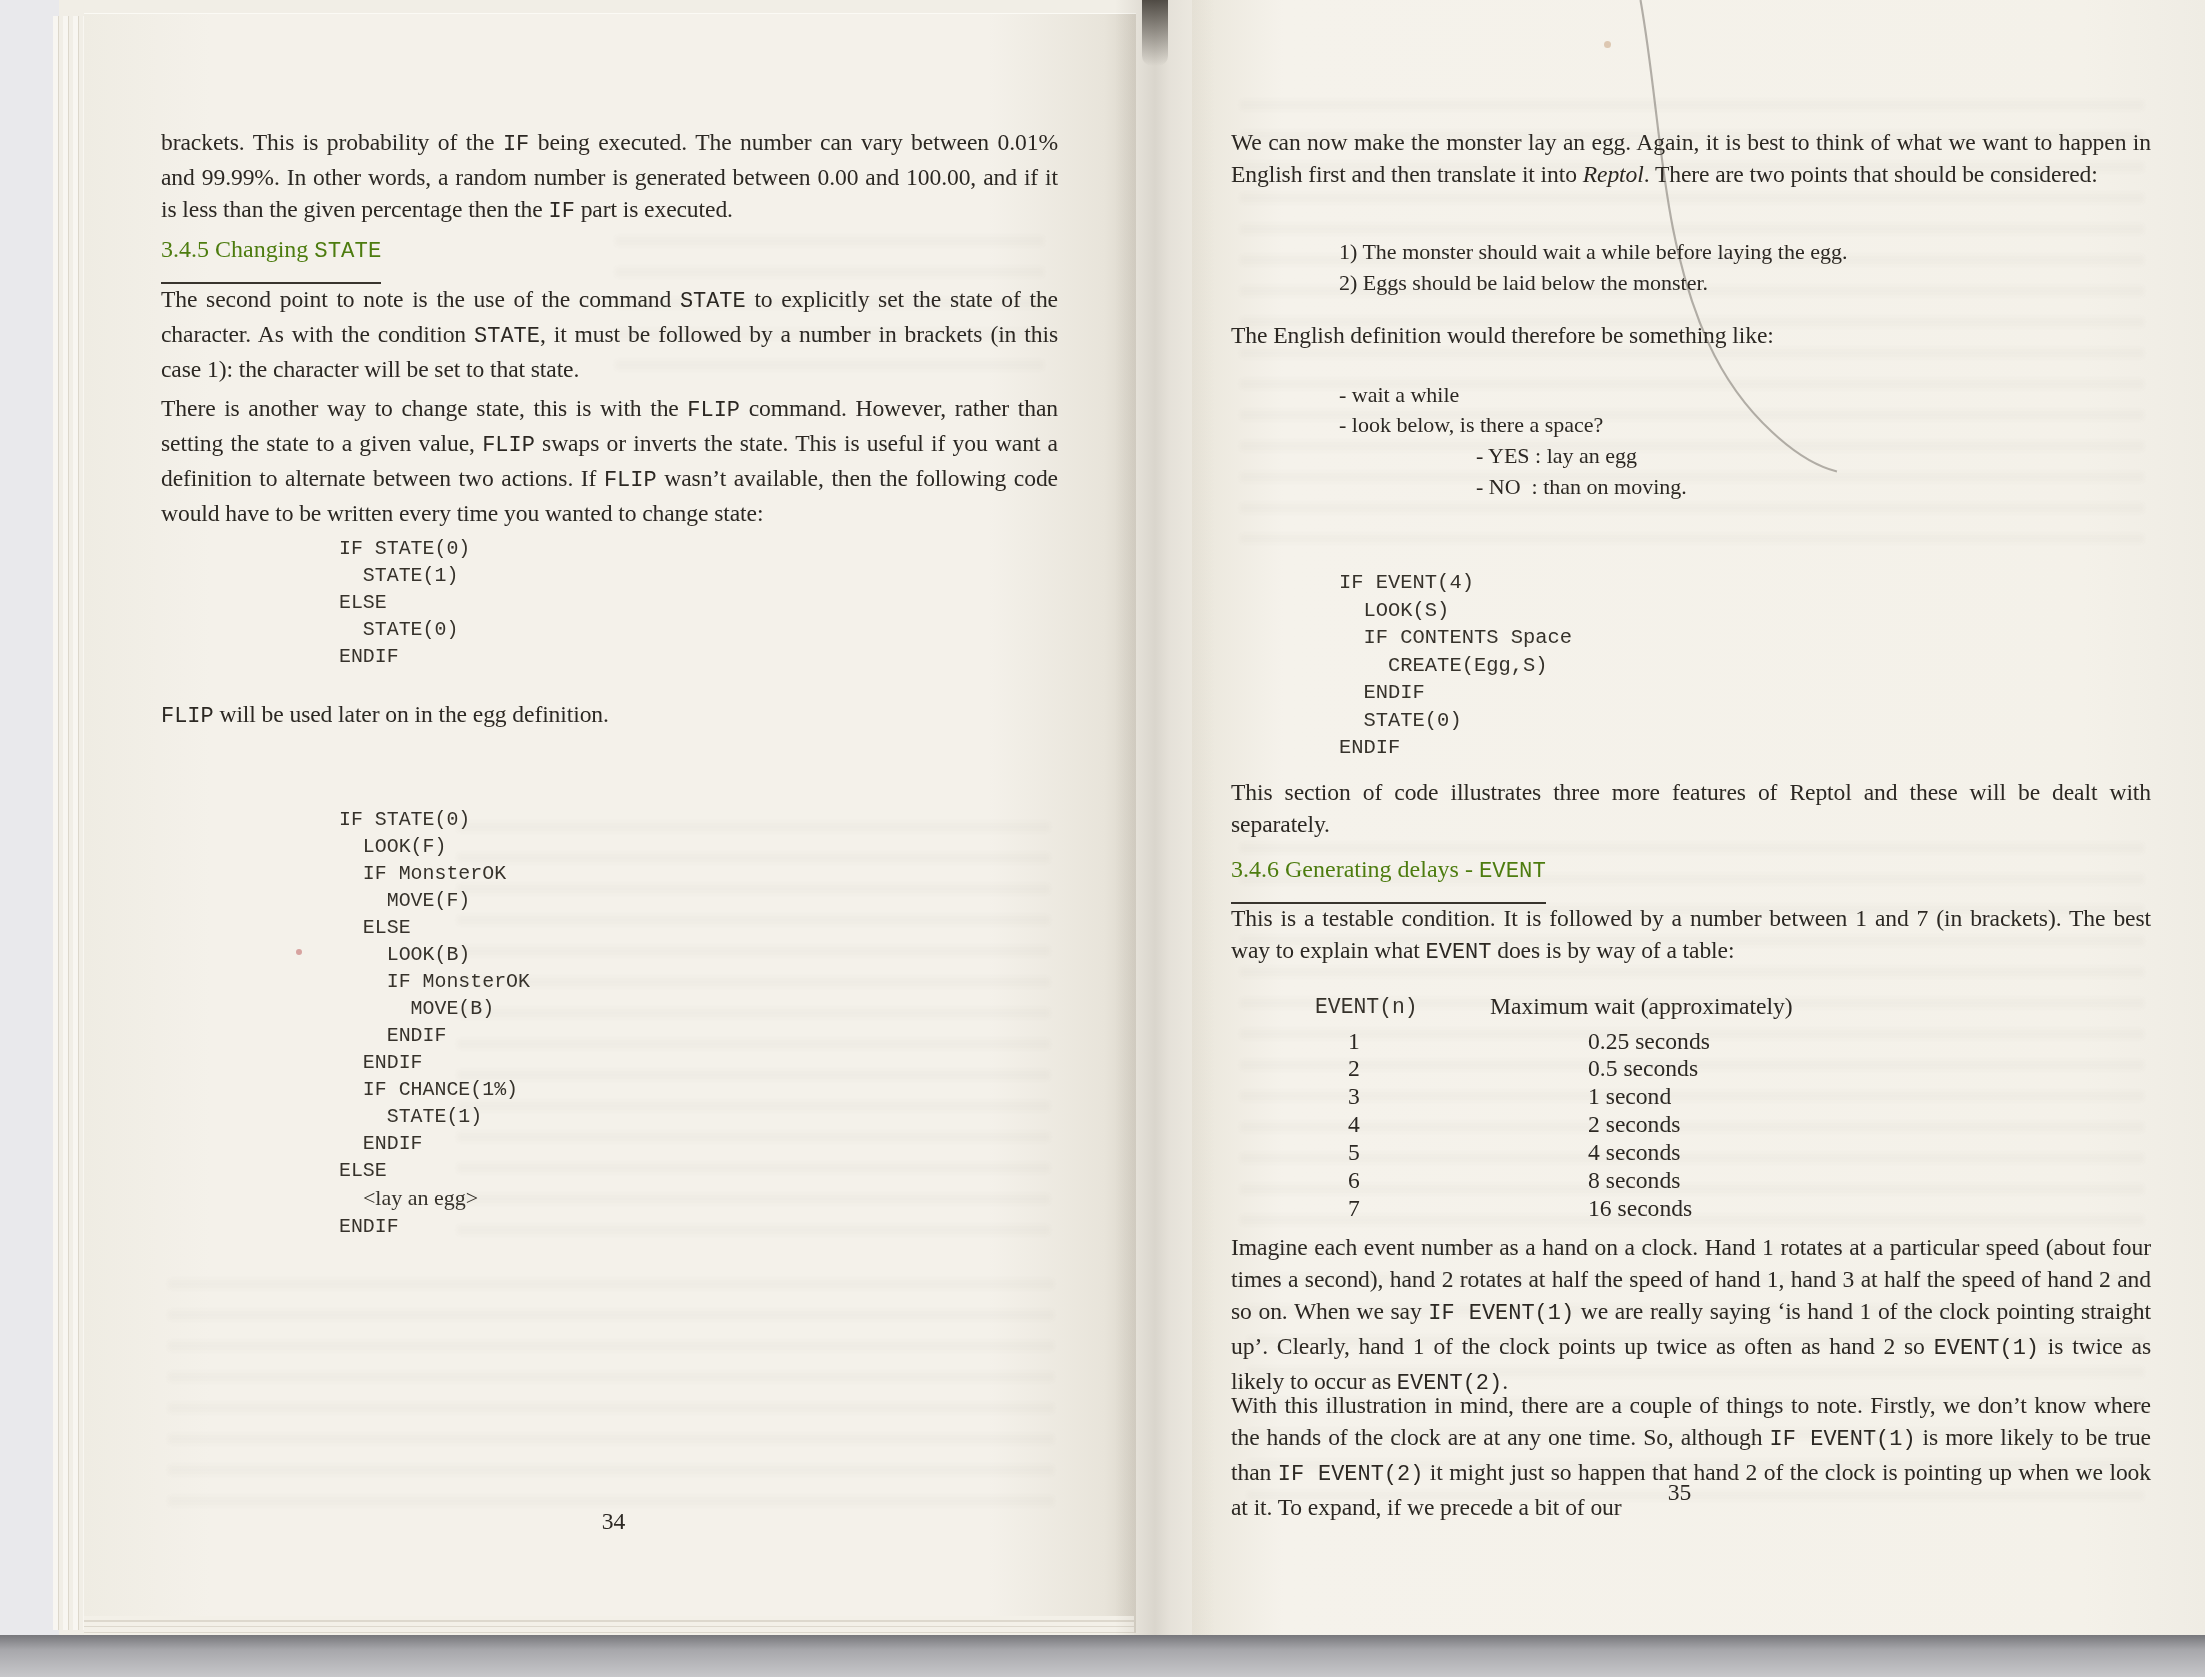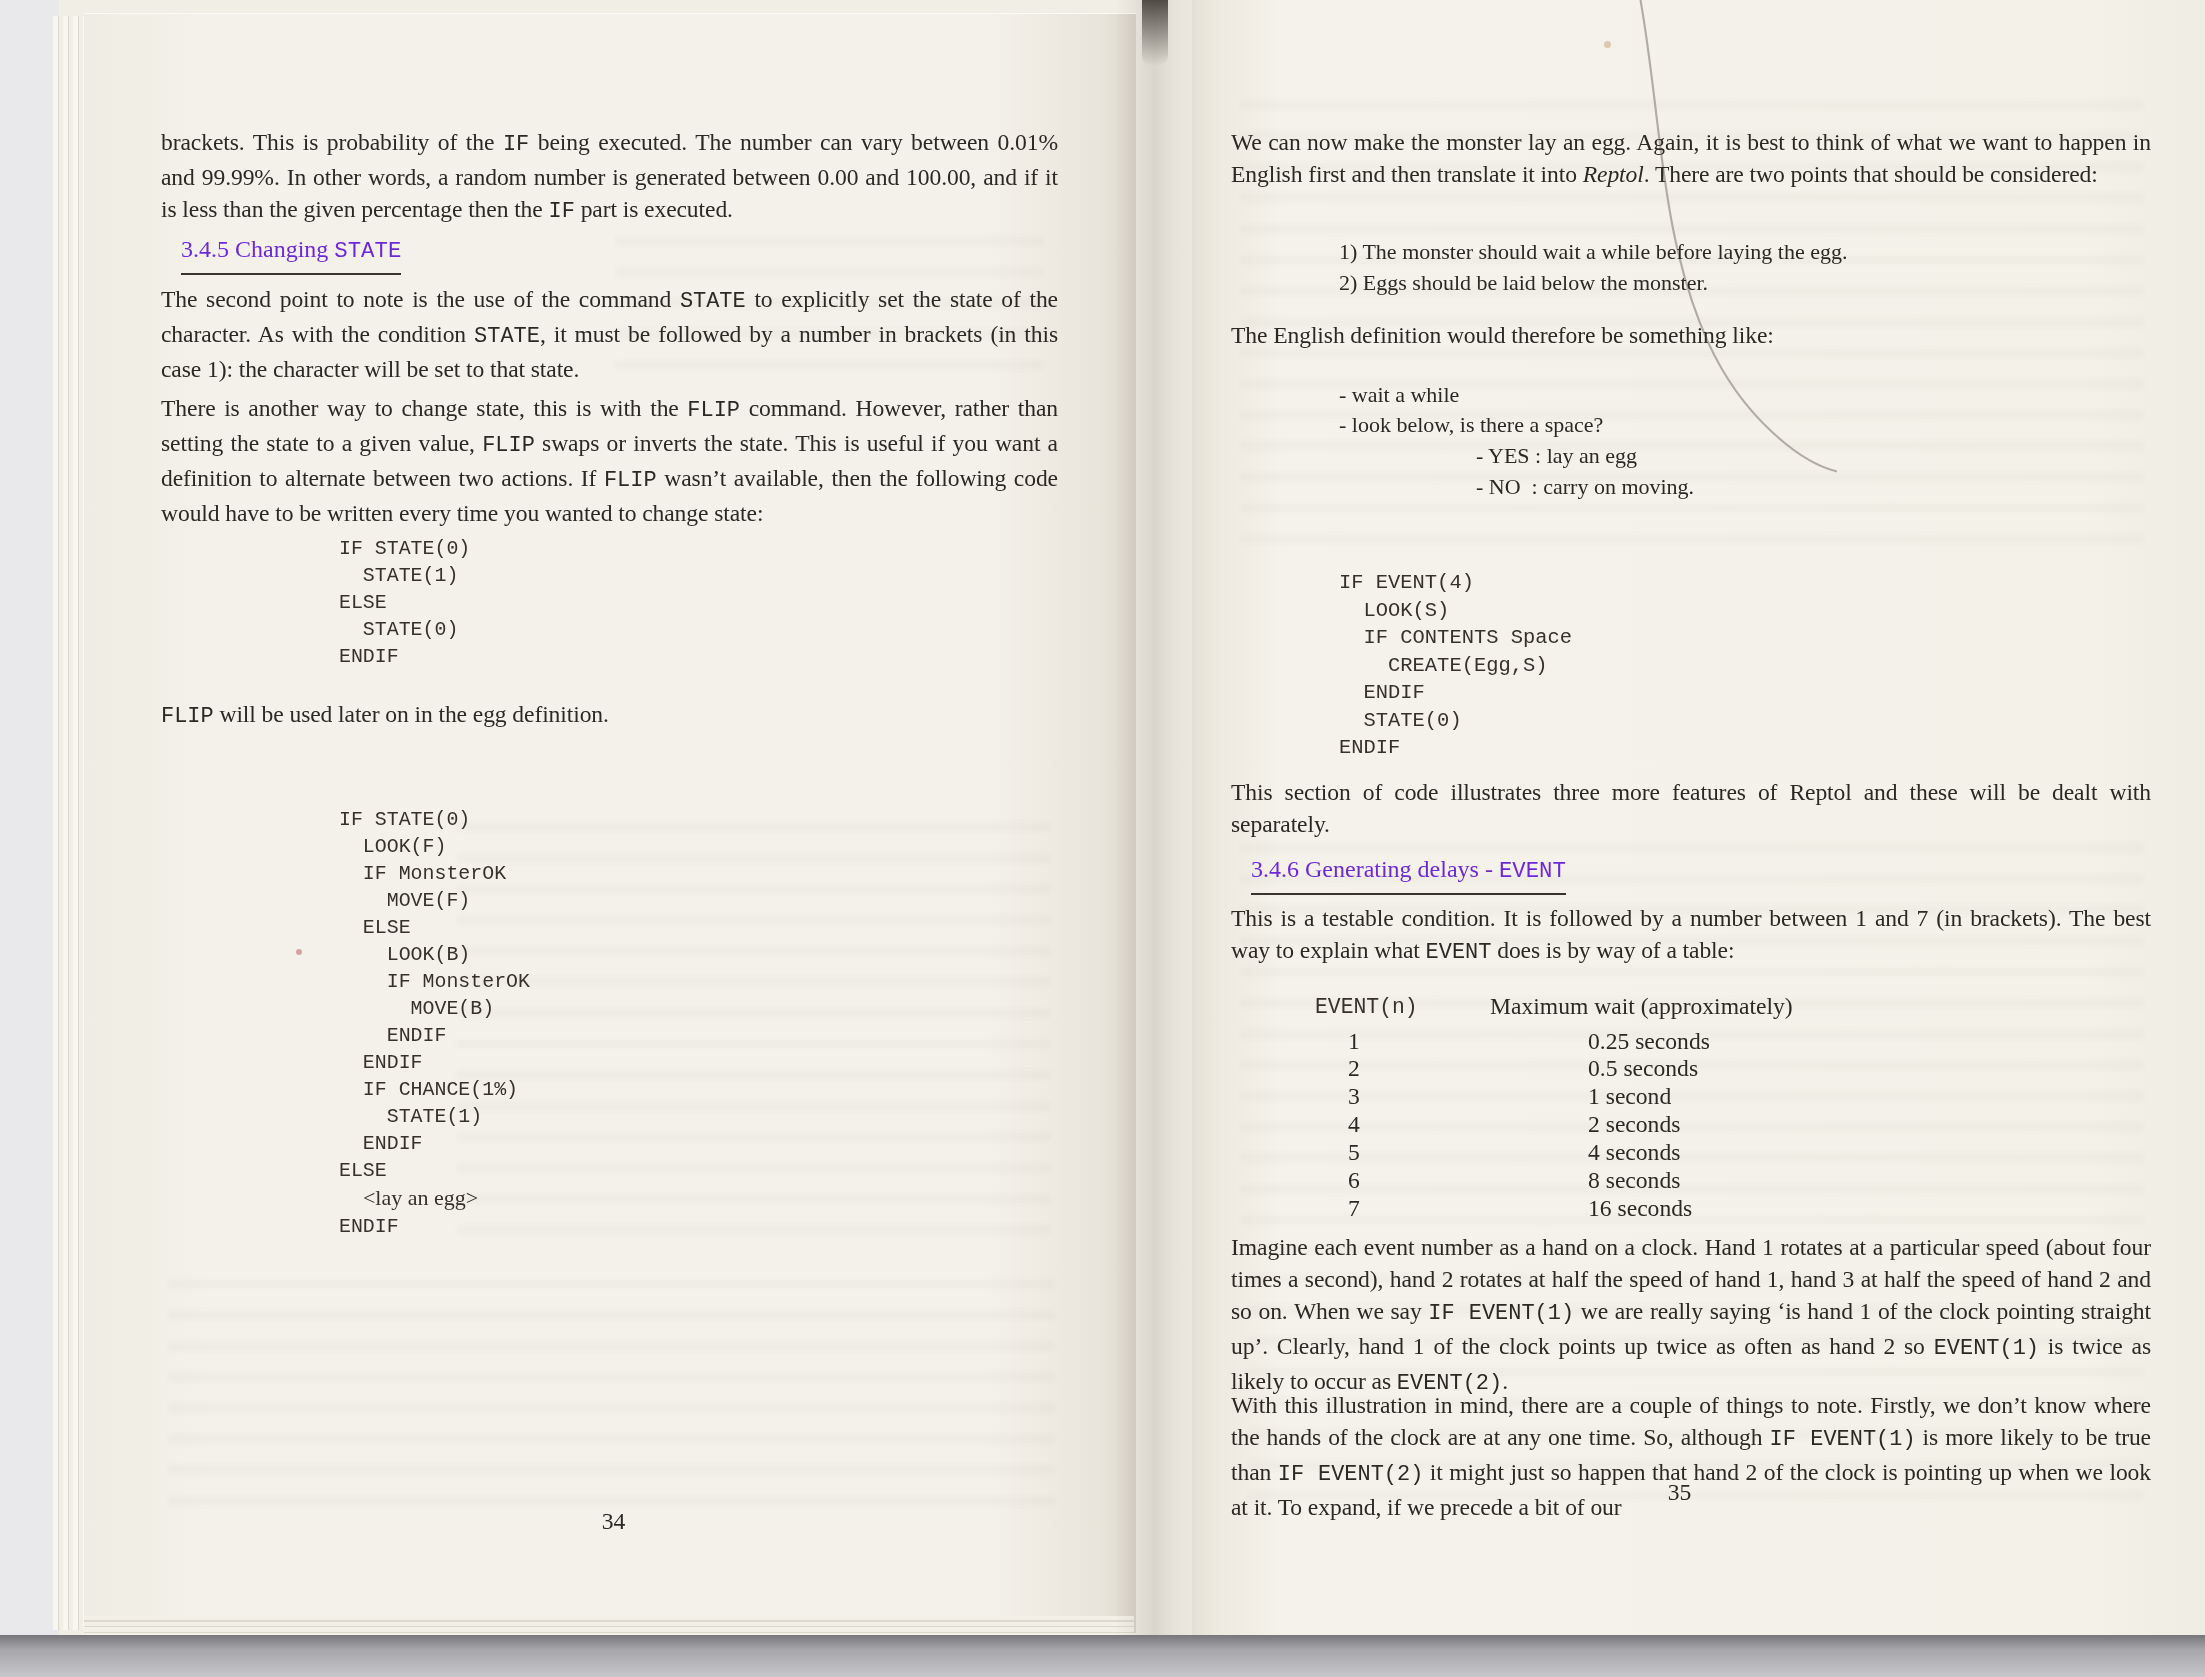--- a/index.html
+++ b/index.html
@@ -21,21 +21,21 @@
   .right-page{position:absolute;left:1192px;top:0;width:1013px;height:1638px;
     background:linear-gradient(90deg,#eae6db 0%,#f5f2eb 9%,#f4f1e9 88%,#efece4 100%);}
   .below-book{position:absolute;left:0;top:1635px;width:2205px;height:42px;
     background:linear-gradient(180deg,#77777b 0,#a7a7ab 35%,#c7c7ca 100%);}
   
   .para{position:absolute;width:897px;font-size:23.6px;line-height:32px;color:#2c2823;
     text-align:justify;letter-spacing:-0.1px;}
   .mono{font-family:"Liberation Mono","DejaVu Sans Mono",monospace;font-size:0.93em;letter-spacing:0;}
   .ital{font-style:italic;}
   .serif{font-family:"Liberation Serif","DejaVu Serif",serif;font-size:22px;}
-  .hdg{position:absolute;font-size:24px;color:#6d28d9;border-bottom:2.1px solid #38342d;padding-bottom:9px;margin-left:20px;}
+  .hdg{position:absolute;font-size:24px;color:#4d7c0f;border-bottom:2.1px solid #38342d;padding-bottom:18px;}
   .code{position:absolute;font-family:"Liberation Mono","DejaVu Sans Mono",monospace;
     font-size:21.4px;line-height:27px;color:#36322b;}
   .cl{white-space:pre;}
   .plain-line{position:absolute;font-size:22px;line-height:31px;color:#2c2823;white-space:pre;}
   .tcell{position:absolute;font-size:23.6px;color:#2c2823;}
   .tmono{position:absolute;font-family:"Liberation Mono","DejaVu Sans Mono",monospace;
     font-size:21.4px;color:#36322b;}
   .tnum{width:46px;text-align:center;}
   .pagenum{position:absolute;width:143px;text-align:center;font-size:23.6px;color:#2c2823;}
   
@@ -114,21 +114,21 @@
   <div class="para" style="left:1231px;top:126px;width:920px;"><span>We can now make the monster lay an egg. Again, it is best to think of what we want to happen in English first and then translate it into </span><span class="ital">Reptol</span><span>. There are two points that should be considered:</span></div>
 
   <div class="plain-line" style="left:1339px;top:236px;">1) The monster should wait a while before laying the egg.</div>
   <div class="plain-line" style="left:1339px;top:267px;">2) Eggs should be laid below the monster.</div>
 
   <div class="para" style="left:1231px;top:319px;width:920px;"><span>The English definition would therefore be something like:</span></div>
 
   <div class="plain-line" style="left:1339px;top:379px;">- wait a while</div>
   <div class="plain-line" style="left:1339px;top:409px;">- look below, is there a space?</div>
   <div class="plain-line" style="left:1476px;top:440px;">- YES : lay an egg</div>
-  <div class="plain-line" style="left:1476px;top:471px;">- NO  : carry on moving.</div>
+  <div class="plain-line" style="left:1476px;top:471px;">- NO  : than on moving.</div>
 
 
   <div class="code" style="left:1339px;top:569px;font-size:22px;line-height:27.5px;">
       <div class="cl"><span class="mono">IF EVENT(4)</span></div>
       <div class="cl"><span class="mono">  LOOK(S)</span></div>
       <div class="cl"><span class="mono">  IF CONTENTS Space</span></div>
       <div class="cl"><span class="mono">    CREATE(Egg,S)</span></div>
       <div class="cl"><span class="mono">  ENDIF</span></div>
       <div class="cl"><span class="mono">  STATE(0)</span></div>
       <div class="cl"><span class="mono">ENDIF</span></div>

